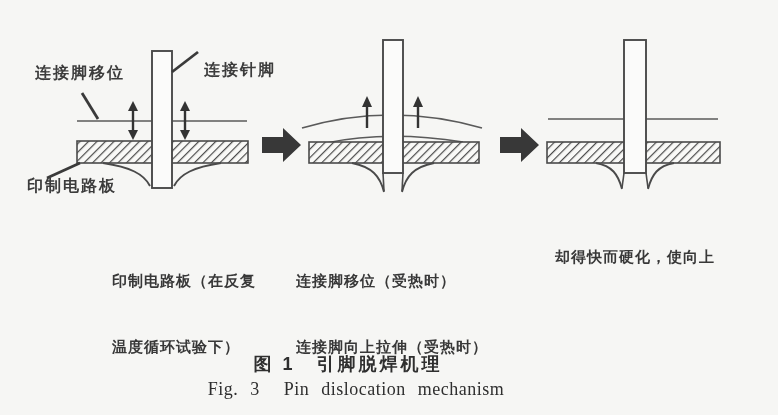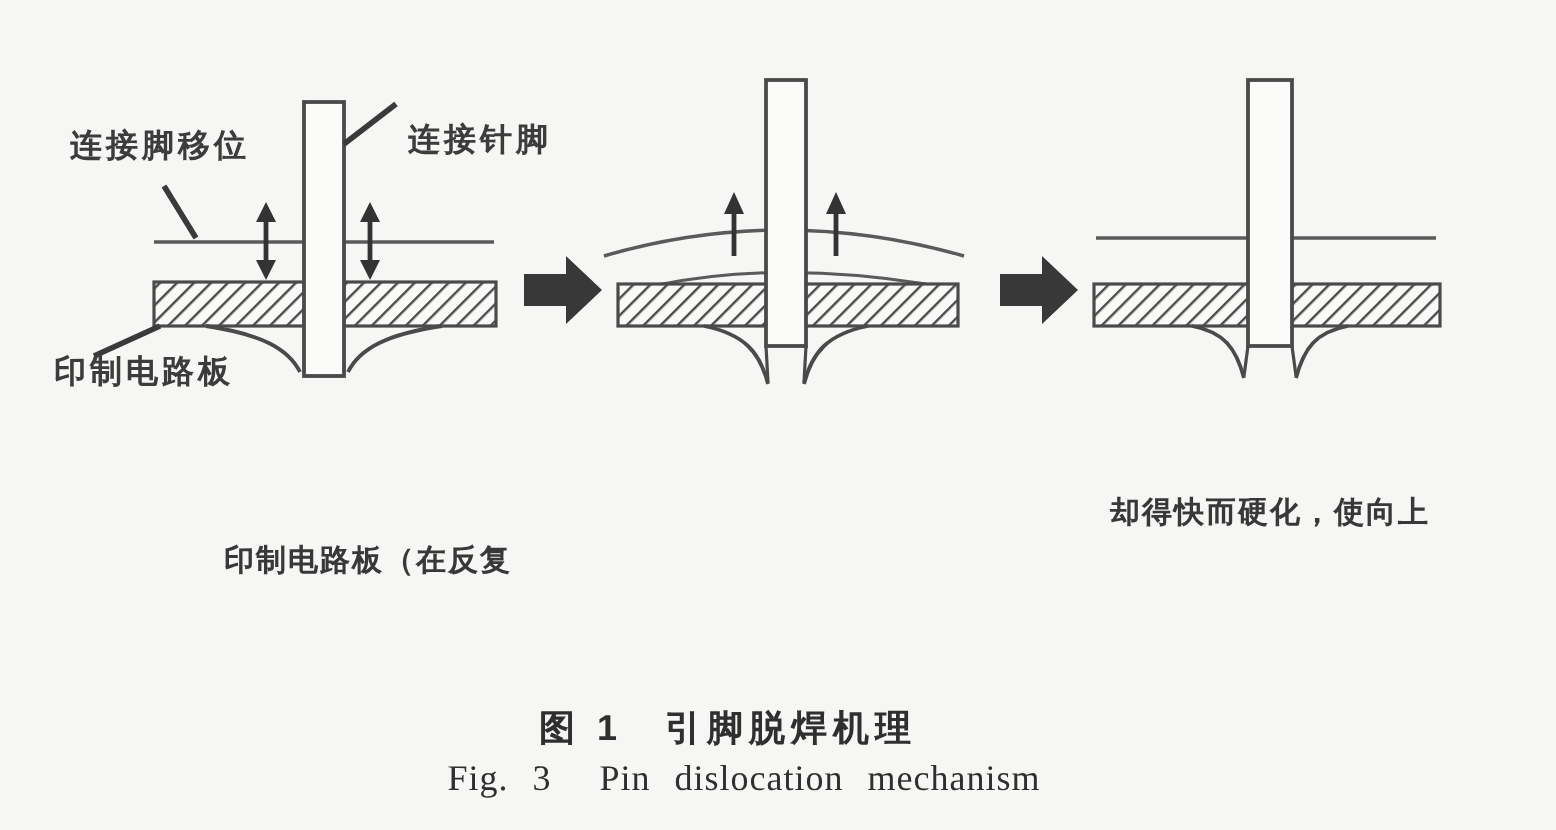--- a/index.html
+++ b/index.html
@@ -12,21 +12,21 @@
   .label {
     position:absolute; font-size:16px; font-weight:700;
     letter-spacing:2px; color:#3c3c3c; white-space:pre;
   }
   .cap {
     position:absolute; font-size:15px; font-weight:600;
     letter-spacing:1px; color:#383838; line-height:22px; white-space:pre;
   }
   .cap div { white-space:pre; }
   .figcap {
-    position:absolute; left:16px; width:628px; text-align:center; white-space:pre;
+    position:absolute; left:0; width:628px; text-align:center; white-space:pre;
   }
   .figcap > span { position:relative; left:18px; }
   .figcap-zh { top:331px; font-size:18px; letter-spacing:3px; font-weight:600; color:#2f2f2f; }
   .figcap-en {
     top:358px; font-size:18px; font-family:"Liberation Serif", serif;
     color:#2f2f2f; letter-spacing:0.5px; word-spacing:7px;
   }
 </style>
 </head>
 <body>
@@ -110,20 +110,25 @@
       <line x1="646" y1="173" x2="648" y2="188" stroke="#4a4a4a" stroke-width="1.6"></line>
     </g>
   </svg>
 
   <div class="label" style="left:35px; top:63px;">连接脚移位</div>
   <div class="label" style="left:204px; top:60px;">连接针脚</div>
   <div class="label" style="left:27px; top:176px;">印制电路板</div>
 
   <div class="cap" style="left:112px; top:226px;">
     <div>印制电路板（在反复</div>
+    <div>温度循环试验下）</div>
+  </div>
+  <div class="cap" style="left:296px; top:226px;">
+    <div>连接脚移位（受热时）</div>
+    <div>连接脚向上拉伸（受热时）</div>
   </div>
   <div class="cap" style="left:555px; top:204px; line-height:21px;">
     <div>却得快而硬化，使向上</div>
     
   </div>
 
   <div class="figcap figcap-zh">
     <span>图 1　引脚脱焊机理</span>
   </div>
   <div class="figcap figcap-en">

